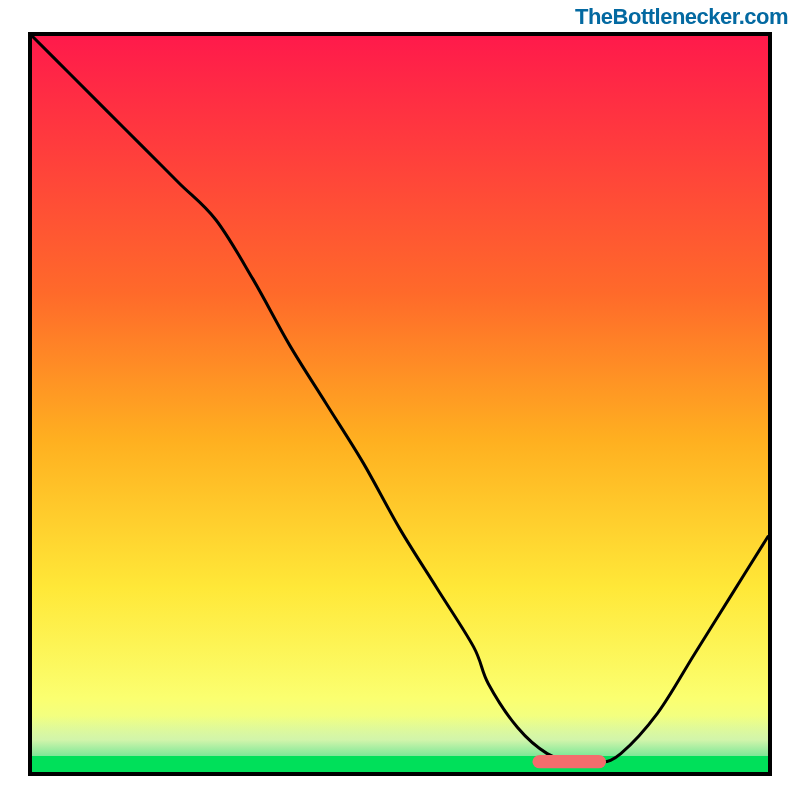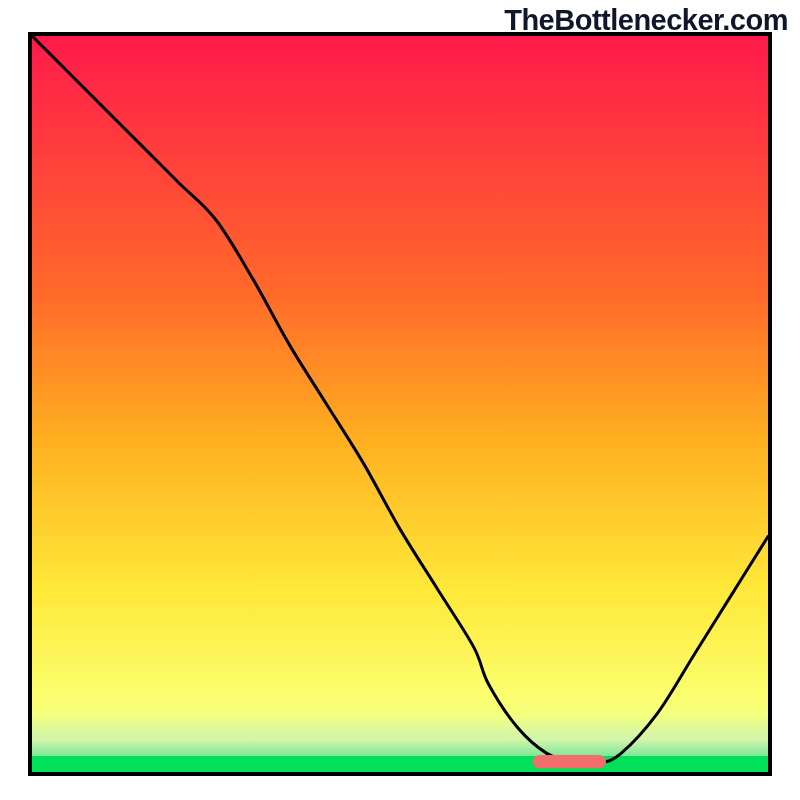--- a/index.html
+++ b/index.html
@@ -13,23 +13,23 @@
   }
   .frame {
     position: relative;
     width: 800px;
     height: 800px;
   }
   .watermark {
     position: absolute;
     top: 4px;
     right: 12px;
-    font-size: 29px;
+    font-size: 22px;
     font-weight: 600;
-    color: #0f172a;
+    color: #0369a1;
     letter-spacing: -0.5px;
     z-index: 5;
   }
   .plot-outer {
     position: absolute;
     left: 28px;
     top: 32px;
     width: 744px;
     height: 744px;
     border: 4px solid #000;

